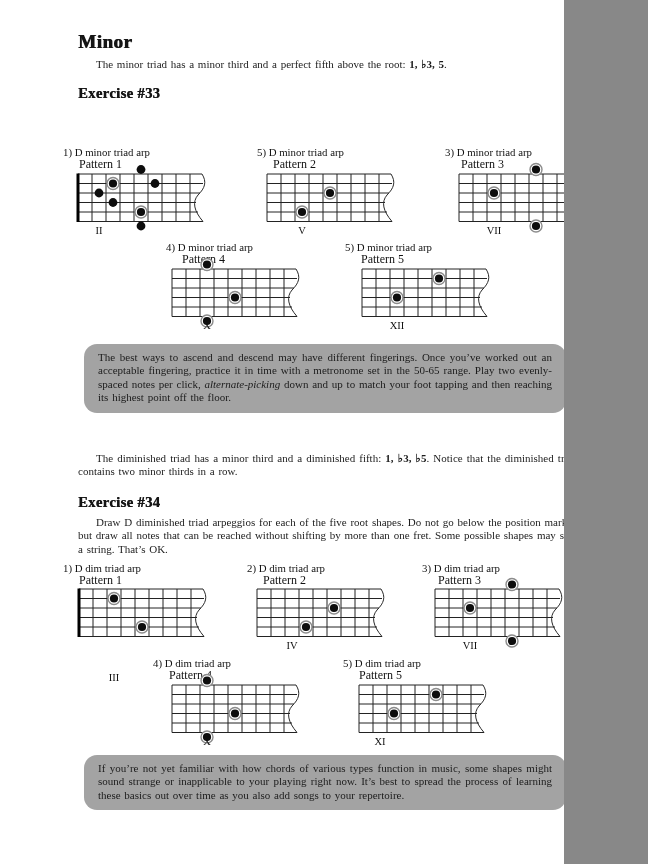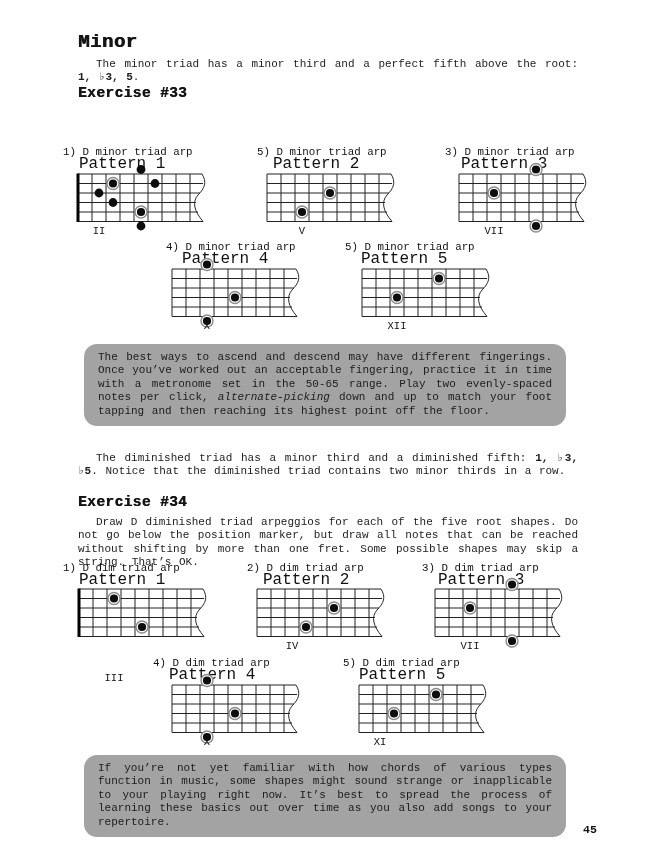--- a/index.html
+++ b/index.html
@@ -1,31 +1,31 @@
 <!DOCTYPE html>
 <html><head>
 <meta charset="utf-8">
 <style>
   html,body{margin:0;padding:0;background:#888;}
-  .page{position:relative;width:648px;height:864px;background:#ffffff;overflow:hidden;
-        font-family:Liberation Mono, monospace;color:#151515;}
+  .page{position:relative;width:564px;height:864px;background:#ffffff;overflow:hidden;
+        font-family:Liberation Serif, serif;color:#151515;}
   .h1{position:absolute;left:78px;font-size:19px;font-weight:bold;letter-spacing:.5px;
       text-shadow:.7px 0 0 currentColor;}
   .h2{position:absolute;left:78px;font-size:14.5px;font-weight:bold;letter-spacing:.4px;
       text-shadow:.5px 0 0 currentColor;}
   .para{position:absolute;left:78px;width:500px;font-size:11px;line-height:13.4px;
         text-align:justify;text-indent:18px;word-spacing:1px;color:#1c1c1c;}
   .tip{position:absolute;left:84px;width:482px;background:#a3a3a3;border-radius:13px;}
   .tip .inner{padding:7px 14px 8px 14px;font-size:11px;line-height:13.4px;text-align:justify;
         word-spacing:1px;color:#1c1c1c;}
   .b{font-weight:bold;}
   .i{font-style:italic;}
   .diagram{position:absolute;}
   .dlabel{position:absolute;left:0;top:0;font-size:10.8px;line-height:12px;white-space:nowrap;color:#111;}
-  .dpattern{position:absolute;font-size:16px;line-height:12px;white-space:nowrap;color:#111;}
+  .dpattern{position:absolute;font-size:12px;line-height:12px;white-space:nowrap;color:#111;}
   .grid-svg{position:absolute;}
   .marker{position:absolute;width:44px;text-align:center;font-size:10.5px;color:#111;}
   .pagenum{position:absolute;left:583px;top:823px;font-size:11.5px;font-weight:bold;color:#111;}
 </style>
 </head>
 <body>
 
 <div class="page">
 
   <div class="h1" style="top:31px">Minor</div>

